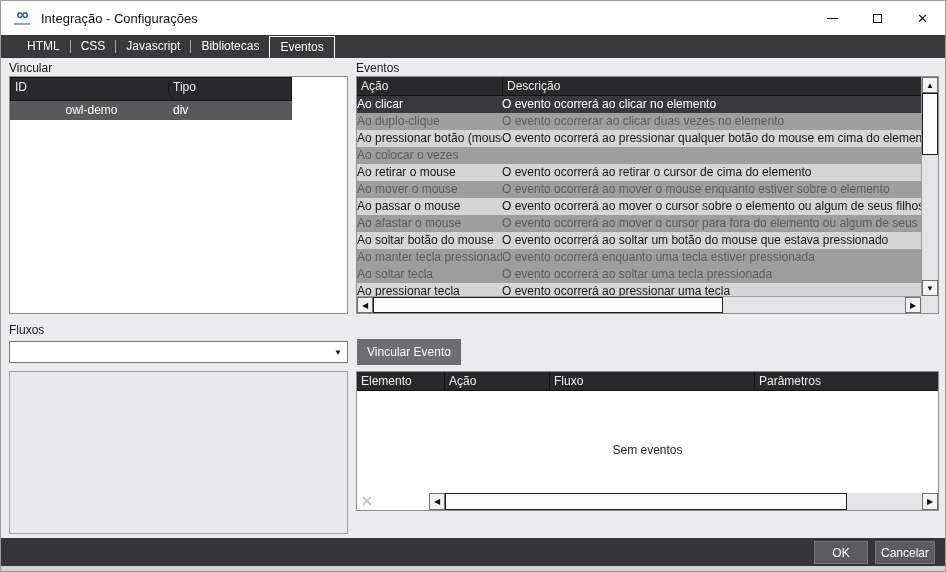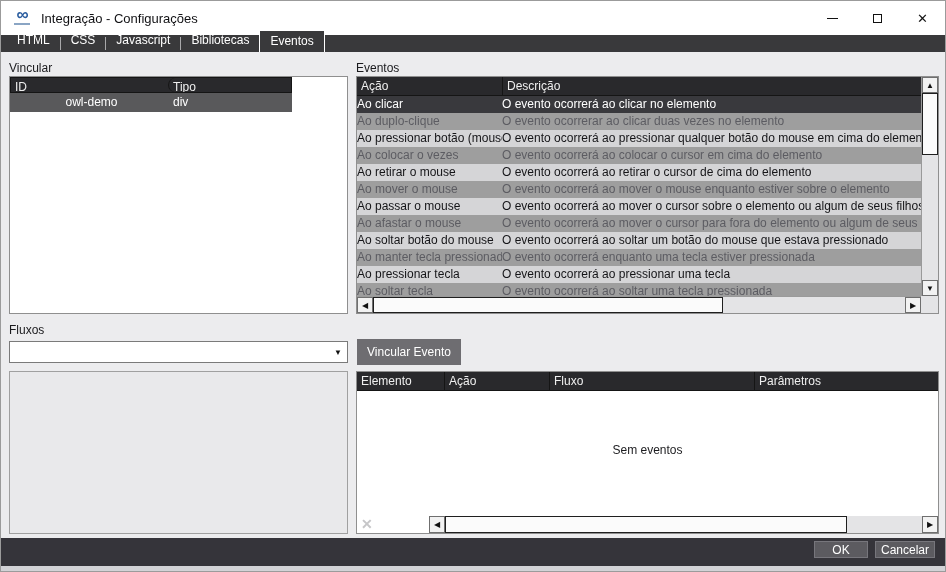--- a/index.html
+++ b/index.html
@@ -14,32 +14,32 @@
   .logo{width:22px;height:20px;margin-left:10px;display:flex;flex-direction:column;align-items:center;line-height:14px;}
   .logo .inf{color:#2a5d9f;font-weight:bold;font-size:17px;letter-spacing:-1px;}
   .logo .bar{width:16px;height:2px;background:#8aa5c4;margin-top:1px;}
   .titletext{margin-left:8px;font-size:13px;color:#111114;}
   .controls{margin-left:auto;display:flex;height:34px;}
   .ctrl{width:45px;height:34px;display:flex;align-items:center;justify-content:center;cursor:default;}
   .min-glyph{display:inline-block;width:11px;border-top:1px solid #111;}
   .max-glyph{display:inline-block;width:9px;height:9px;border:1px solid #111;}
   .close-glyph{font-size:13px;color:#111;}
   
-  .tabstrip{position:absolute;left:0;top:34px;right:0;height:17px;background:#39393b;display:flex;align-items:flex-end;padding-left:6px;}
+  .tabstrip{position:absolute;left:0;top:34px;right:0;height:23px;background:#39393b;display:flex;align-items:center;padding-left:16px;}
   .tab{color:#fff;padding:0 10px;line-height:23px;font-size:12px;}
   .tab.active{border:1px solid #fff;border-bottom:none;line-height:21px;background:#39393b;}
   .tabsep{width:1px;height:13px;background:#a8a8aa;align-self:center;}
   
   .seclabel{position:absolute;color:#1a1a1d;}
   .lbl-elementos{left:8px;top:60px;}
   .lbl-eventos{left:355px;top:60px;}
   .lbl-fluxos{left:8px;top:322px;}
   
   .elements-panel{position:absolute;left:8px;top:75px;width:339px;height:238px;background:#fff;border:1px solid #8f8f8f;}
-  .el-header{display:flex;width:282px;height:16px;background:#29292c;border:1px solid #151515;color:#efefef;}
+  .el-header{display:flex;width:282px;height:24px;background:#29292c;border:1px solid #151515;color:#efefef;}
   .el-header>div{line-height:18px;padding-left:4px;overflow:hidden;white-space:nowrap;}
   .el-h-id{width:157px;}
   .el-h-tipo{width:123px;border-left:1px solid #151515;border-radius:9px;}
   .el-row{display:flex;width:282px;height:19px;background:#59595b;color:#fff;}
   .el-row>div{line-height:19px;padding-left:5px;overflow:hidden;white-space:nowrap;}
   .el-c-id{width:158px;text-align:center;}
   .el-c-tipo{width:124px;}
   
   .events-panel{position:absolute;left:355px;top:75px;width:583px;height:238px;background:#ececee;border:1px solid #8f8f8f;}
   .ev-table{position:absolute;left:0;top:0;right:17px;bottom:17px;overflow:hidden;background:#fff;}
@@ -67,37 +67,37 @@
   .hscroll .sb-right{position:absolute;right:0;top:0;bottom:0;width:16px;}
   .sb-corner{position:absolute;right:0;bottom:0;width:17px;height:17px;background:#e4e4e6;}
   
   .fluxos-dropdown{position:absolute;left:8px;top:340px;width:339px;height:22px;background:#fff;border:1px solid #7a7a7a;display:flex;}
   .dd-value{flex:1;line-height:20px;padding-left:4px;}
   .dd-arrow{width:18px;display:flex;align-items:center;justify-content:center;font-size:8px;color:#111;}
   .btn-vincular{position:absolute;left:356px;top:338px;width:104px;height:26px;background:#6e6d71;color:#fff;
     display:flex;align-items:center;justify-content:center;font-size:12px;border:none;}
   .fluxos-left-panel{position:absolute;left:8px;top:370px;width:339px;height:163px;background:#e9e9eb;border:1px solid #a0a0a0;}
   
-  .bindings-table{position:absolute;left:355px;top:370px;width:583px;height:163px;background:#fff;border:1px solid #8f8f8f;}
+  .bindings-table{position:absolute;left:355px;top:370px;width:583px;height:140px;background:#fff;border:1px solid #8f8f8f;}
   .bt-header{display:flex;height:19px;background:#29292c;color:#efefef;border-bottom:1px solid #151515;}
   .bt-header>div{line-height:18px;padding-left:4px;overflow:hidden;white-space:nowrap;}
   .bt-h-elemento{width:87px;}
   .bt-h-acao{width:105px;border-left:1px solid #151515;}
   .bt-h-fluxo{width:205px;border-left:1px solid #151515;}
   .bt-h-params{flex:1;border-left:1px solid #151515;}
   .bt-empty{position:absolute;left:0;right:0;top:71px;text-align:center;color:#1c1c1f;}
   .bt-bottom{position:absolute;left:0;right:0;bottom:0;height:17px;}
   .remove-x{position:absolute;left:4px;bottom:1px;font-size:14px;font-weight:bold;color:#c6c6c8;line-height:15px;}
   .bt-hscroll{position:absolute;left:72px;right:0;bottom:0;height:17px;background:#e4e4e6;}
   .bt-hscroll .sb-left{position:absolute;left:0;top:0;bottom:0;width:16px;}
   .bt-hscroll .sb-hthumb{position:absolute;left:16px;top:0;bottom:0;width:79%;}
   .bt-hscroll .sb-right{position:absolute;right:0;top:0;bottom:0;width:16px;}
   
   .footer{position:absolute;left:0;right:0;top:537px;height:28px;background:#35343a;}
-  .footer .btn{position:absolute;top:3px;height:17px;background:#5c5b60;border:1px solid #77767c;color:#fff;
+  .footer .btn{position:absolute;top:3px;height:23px;background:#5c5b60;border:1px solid #77767c;color:#fff;
     display:flex;align-items:center;justify-content:center;font-size:12px;}
   .btn-ok{right:77px;width:54px;}
   .btn-cancel{right:10px;width:60px;}
   .bottom-strip{position:absolute;left:0;right:0;top:565px;height:7px;background:#d2d2d6;}
 </style>
 </head>
 <body>
 
 <div class="window">
 
@@ -162,21 +162,20 @@
           <div class="ev-row dim">
             <div class="ev-acao">Ao duplo-clique</div>
             <div class="ev-desc">O evento ocorrerar ao clicar duas vezes no elemento</div>
           </div>
           <div class="ev-row light">
             <div class="ev-acao">Ao pressionar botão (mouse)</div>
             <div class="ev-desc">O evento ocorrerá ao pressionar qualquer botão do mouse em cima do elemento</div>
           </div>
           <div class="ev-row dim">
             <div class="ev-acao">Ao colocar o vezes</div>
-            <div class="ev-desc">O evento ocorrerá ao colocar o cursor em cima do elemento</div>
           </div>
           <div class="ev-row light">
             <div class="ev-acao">Ao retirar o mouse</div>
             <div class="ev-desc">O evento ocorrerá ao retirar o cursor de cima do elemento</div>
           </div>
           <div class="ev-row dim">
             <div class="ev-acao">Ao mover o mouse</div>
             <div class="ev-desc">O evento ocorrerá ao mover o mouse enquanto estiver sobre o elemento</div>
           </div>
           <div class="ev-row light">
@@ -188,27 +187,27 @@
             <div class="ev-desc">O evento ocorrerá ao mover o cursor para fora do elemento ou algum de seus filhos</div>
           </div>
           <div class="ev-row light">
             <div class="ev-acao">Ao soltar botão do mouse</div>
             <div class="ev-desc">O evento ocorrerá ao soltar um botão do mouse que estava pressionado</div>
           </div>
           <div class="ev-row dim">
             <div class="ev-acao">Ao manter tecla pressionada</div>
             <div class="ev-desc">O evento ocorrerá enquanto uma tecla estiver pressionada</div>
           </div>
+          <div class="ev-row dim">
+            <div class="ev-acao">Ao soltar tecla</div>
+            <div class="ev-desc">O evento ocorrerá ao soltar uma tecla pressionada</div>
+          </div>
           <div class="ev-row light">
             <div class="ev-acao">Ao pressionar tecla</div>
             <div class="ev-desc">O evento ocorrerá ao pressionar uma tecla</div>
-          </div>
-          <div class="ev-row dim">
-            <div class="ev-acao">Ao soltar tecla</div>
-            <div class="ev-desc">O evento ocorrerá ao soltar uma tecla pressionada</div>
           </div>
         </div>
     </div>
     <div class="vscroll">
       <div class="sb-btn sb-up">▲</div>
       <div class="sb-thumb sb-vthumb"></div>
       <div class="sb-btn sb-down">▼</div>
     </div>
     <div class="hscroll">
       <div class="sb-btn sb-left">◀</div>

